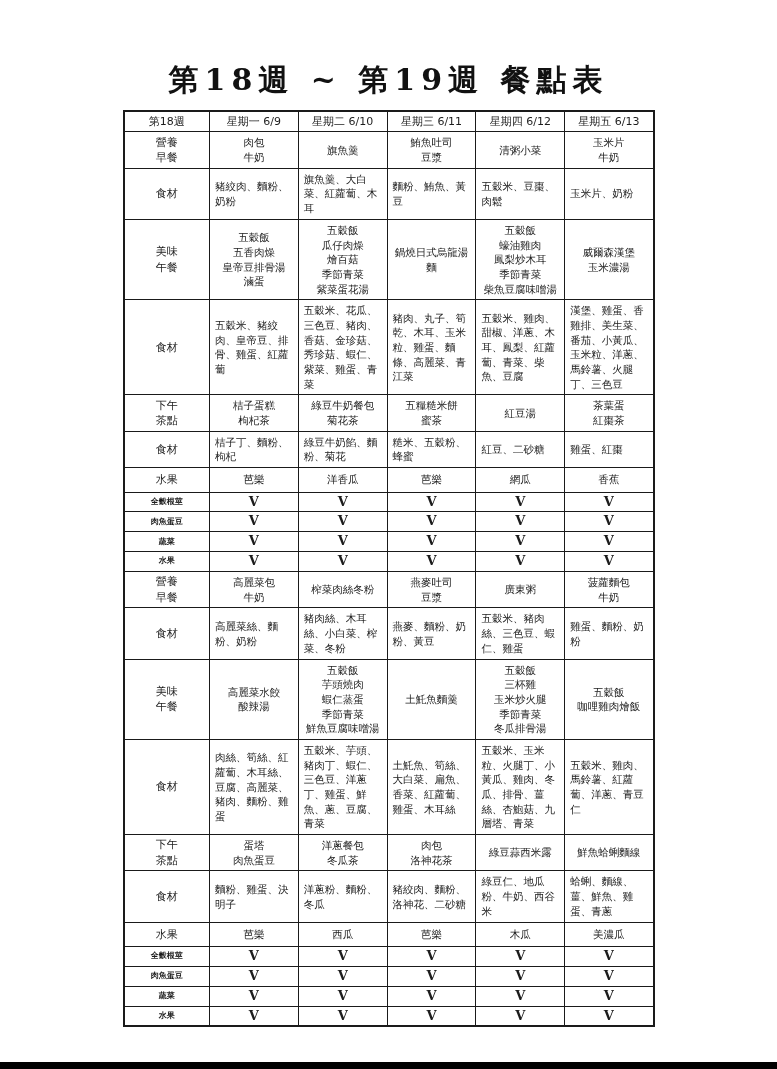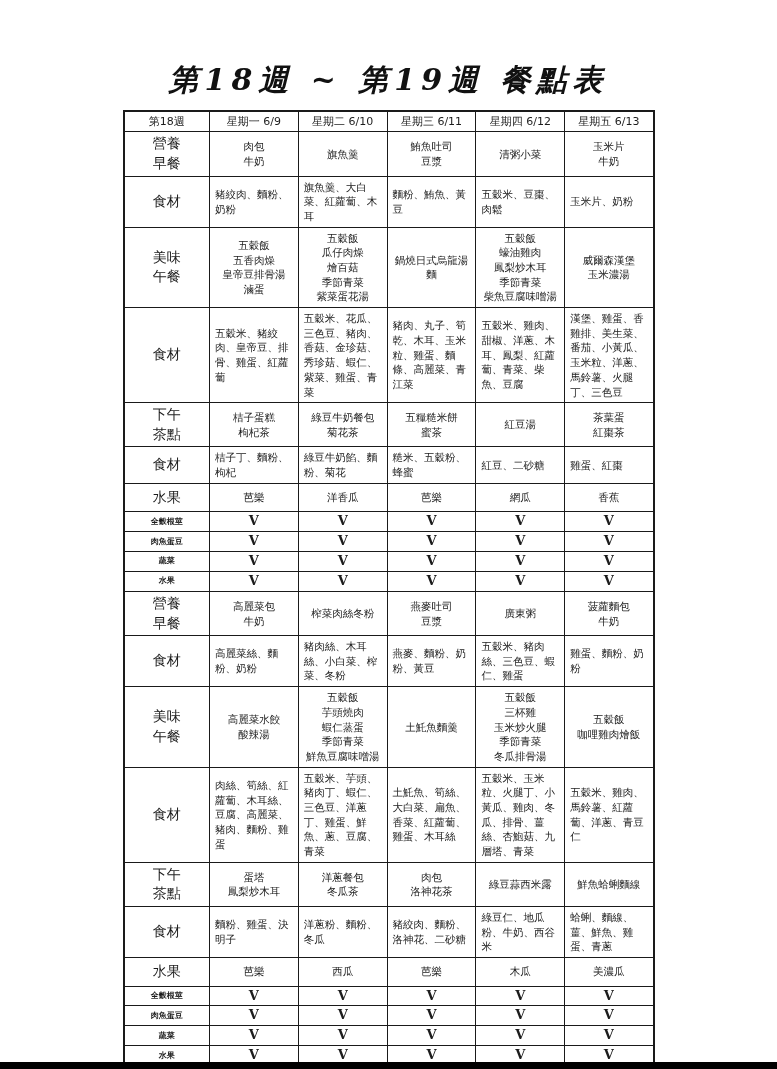--- a/index.html
+++ b/index.html
@@ -14,21 +14,20 @@
   }
   .page { padding-top: 60px; }
   .doc-title {
     text-align: center;
     font-family: "DejaVu Serif", serif;
     font-size: 30px;
     font-weight: 700;
     letter-spacing: 6px;
     margin: 0 0 9px 0;
     color: #111;
-    font-style: italic;
   }
   table.menu-table {
     border-collapse: collapse;
     table-layout: fixed;
     width: 532px;
     margin: 0 auto;
     border: 2px solid #1a1a1a;
     background: #fff;
   }
   col.c-label { width: 86px; }
@@ -36,21 +35,21 @@
     border: 1px solid #1a1a1a;
     padding: 2px 4px;
     font-size: 10.5px;
     line-height: 1.4;
     text-align: center;
     vertical-align: middle;
     white-space: pre-line;
     word-break: break-all;
   }
   tr.r-header td { font-size: 11px; padding: 2px; font-weight: 500; }
-  td.label-cell { font-size: 14px; padding: 2px 1px; }
+  td.label-cell { font-size: 11px; padding: 2px 1px; }
   tr.r-menu td.val-cell { padding: 3px 3px; }
   tr.r-ingredient td.val-cell { text-align: left; padding: 3px 5px; }
   tr.r-fruit td { padding: 4px 2px; }
   tr.r-check td { padding: 1px 2px; line-height: 1.3; }
   tr.r-check td.label-cell { font-size: 8px; font-weight: 700; }
   tr.r-check td.val-cell {
     font-family: "DejaVu Serif", serif;
     font-size: 13px; font-weight: 600;
   }
   .doc-footer {
@@ -248,21 +247,21 @@
           <td class="val-cell">肉絲、筍絲、紅蘿蔔、木耳絲、豆腐、高麗菜、豬肉、麵粉、雞蛋</td>
           <td class="val-cell">五穀米、芋頭、豬肉丁、蝦仁、三色豆、洋蔥丁、雞蛋、鮮魚、蔥、豆腐、青菜</td>
           <td class="val-cell">土魠魚、筍絲、大白菜、扁魚、香菜、紅蘿蔔、雞蛋、木耳絲</td>
           <td class="val-cell">五穀米、玉米粒、火腿丁、小黃瓜、雞肉、冬瓜、排骨、薑絲、杏鮑菇、九層塔、青菜</td>
           <td class="val-cell">五穀米、雞肉、馬鈴薯、紅蘿蔔、洋蔥、青豆仁</td>
         </tr>
         <tr class="r-menu">
           <td class="label-cell">下午
 茶點</td>
           <td class="val-cell">蛋塔
-鳳梨炒木耳</td>
+肉魚蛋豆</td>
           <td class="val-cell">洋蔥餐包
 冬瓜茶</td>
           <td class="val-cell">肉包
 洛神花茶</td>
           <td class="val-cell">綠豆蒜西米露</td>
           <td class="val-cell">鮮魚蛤蜊麵線</td>
         </tr>
         <tr class="r-ingredient">
           <td class="label-cell">食材</td>
           <td class="val-cell">麵粉、雞蛋、決明子</td>

